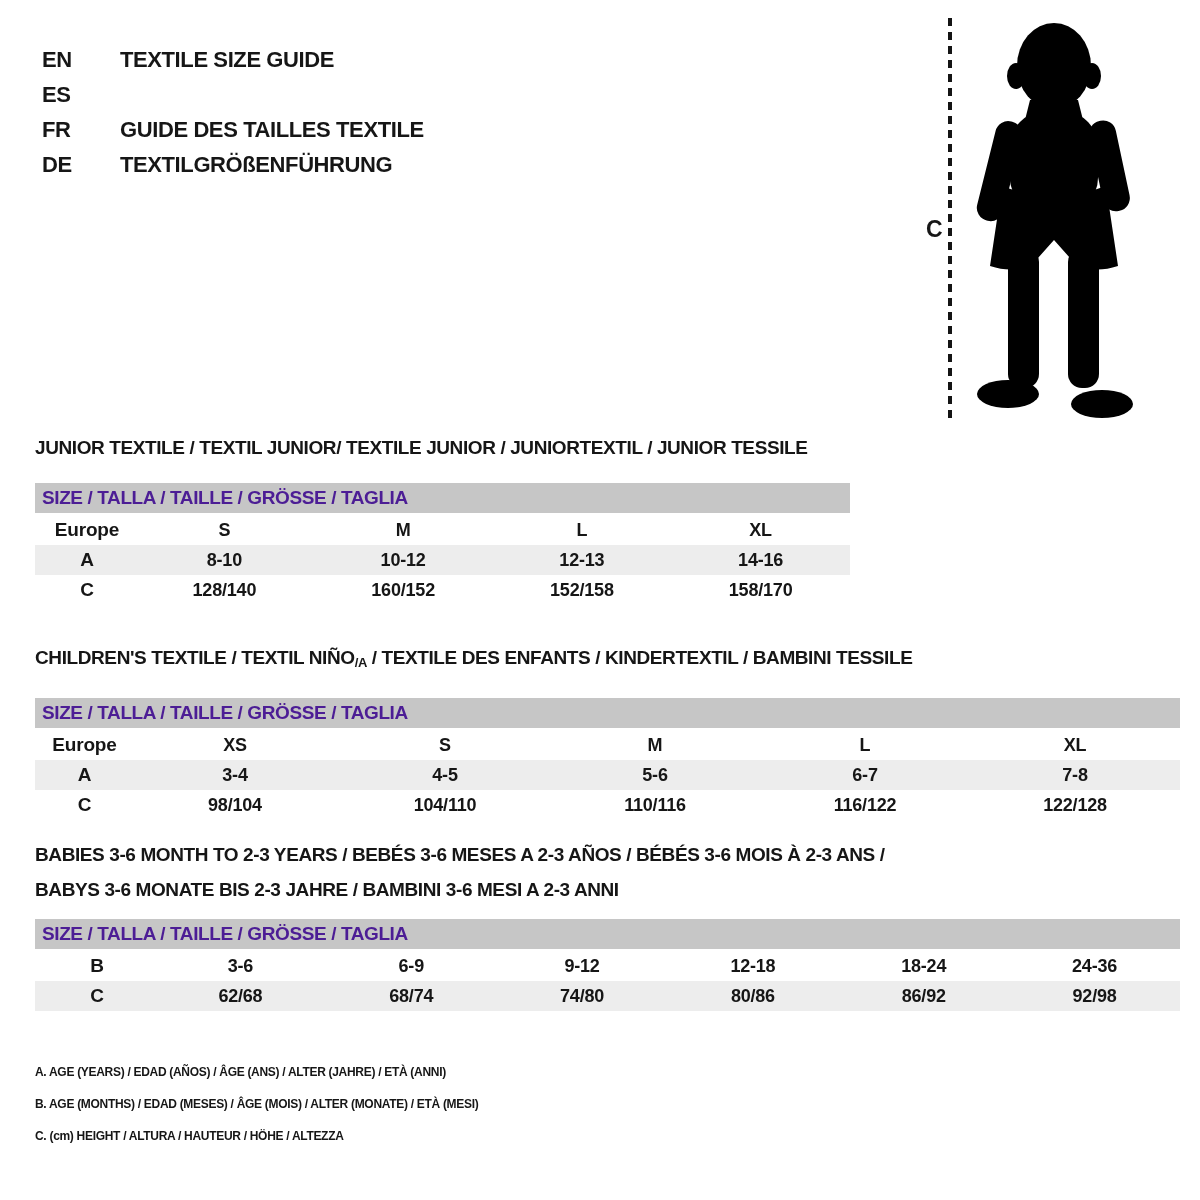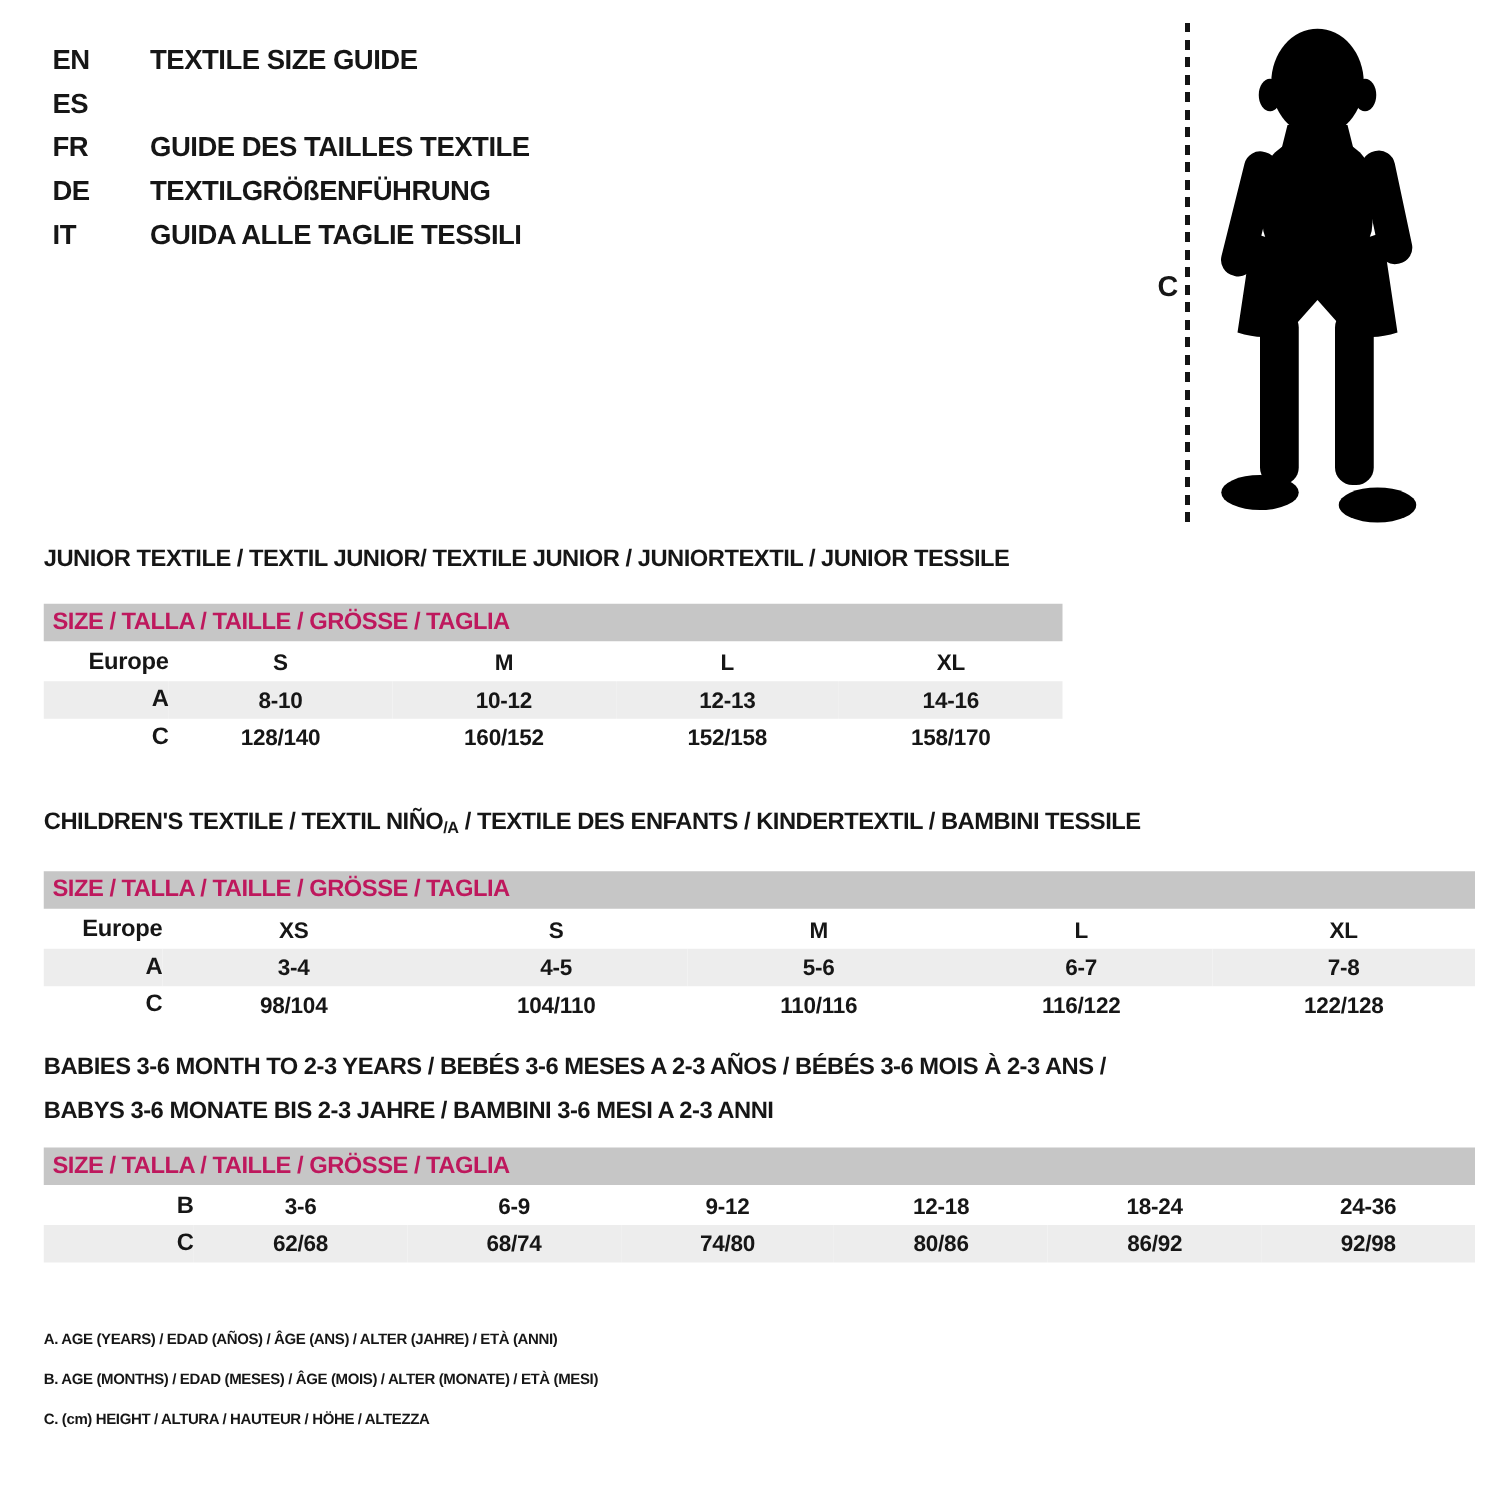--- a/index.html
+++ b/index.html
@@ -9,21 +9,21 @@
     width: 1200px;
     height: 1200px;
     background: #ffffff;
     font-family: "Liberation Sans", "DejaVu Sans", sans-serif;
     font-weight: 700;
     color: #161616;
     overflow: hidden;
   }
 
   
-  .langs { position: absolute; top: 30px; left: 42px; }
+  .langs { position: absolute; top: 42px; left: 42px; }
   .lang-row { display: flex; line-height: 35px; font-size: 22px; letter-spacing: -0.4px; }
   .lang-code { width: 78px; }
 
   
   .figure { position: absolute; left: 900px; top: 14px; width: 262px; height: 410px; }
   .figure-label { position: absolute; left: 26px; top: 202px; font-size: 23px; }
   .dashline {
     position: absolute; left: 48px; top: 4px; width: 4px; height: 400px;
     background: repeating-linear-gradient(to bottom, #141414 0 8px, transparent 8px 14px);
   }
@@ -33,37 +33,37 @@
   .content { position: absolute; top: 0; left: 35px; width: 1145px; }
   .section-title { font-size: 19px; line-height: 22px; letter-spacing: -0.4px; white-space: nowrap; }
   .title-junior { margin-top: 437px; }
   .title-children { margin-top: 42px; }
   .title-babies-1 { margin-top: 24px; }
   .title-babies-2 { margin-top: 13px; }
   .subscript { font-size: 13px; vertical-align: -3px; }
 
   .size-bar {
     margin-top: 24px; height: 30px; line-height: 30px;
-    background: #c6c6c6; color: #be185d;
+    background: #c6c6c6; color: #4c1d95;
     font-size: 19px; letter-spacing: -0.4px; padding-left: 7px;
   }
   .bar-babies { margin-top: 18px; }
 
   .w-junior { width: 815px; }
   .w-full { width: 1145px; }
 
   table.sizes {
     border-collapse: collapse; table-layout: fixed;
     margin-top: 2px; width: 100%;
   }
   table.sizes td {
     height: 30px; font-size: 18px; letter-spacing: -0.2px;
     text-align: center; vertical-align: middle; font-weight: 700;
   }
-  table.sizes td.rowlab { text-align: right; padding-left: 4px; font-size: 19px; }
+  table.sizes td.rowlab { text-align: center; padding-left: 4px; font-size: 19px; }
   tr.shaded td { background: #ededed; }
   col.c-lab-junior { width: 100px; }
   col.c-lab-children { width: 95px; }
   col.c-lab-babies { width: 120px; }
 
   
   .legend { margin-top: 50px; }
   .legend-line { font-size: 12px; line-height: 22px; letter-spacing: -0.3px; margin-bottom: 10px; }
 </style>
 </head>
@@ -79,24 +79,20 @@
     <div class="lang-row">
       <span class="lang-code">ES</span>
     </div>
     <div class="lang-row">
       <span class="lang-code">FR</span>
       <span class="lang-label">GUIDE DES TAILLES TEXTILE</span>
     </div>
     <div class="lang-row">
       <span class="lang-code">DE</span>
       <span class="lang-label">TEXTILGRÖßENFÜHRUNG</span>
-    </div>
-    <div class="lang-row">
-      <span class="lang-code">IT</span>
-      <span class="lang-label">GUIDA ALLE TAGLIE TESSILI</span>
     </div>
   </div>
 
   <div class="figure">
     <span class="figure-label">C</span>
     <div class="dashline"></div>
     <svg class="silhouette" width="178" height="406" viewBox="0 0 178 406" aria-hidden="true">
       <g fill="#000000">
         <ellipse cx="88" cy="50" rx="37" ry="43"></ellipse>
         <ellipse cx="50" cy="60" rx="9" ry="13"></ellipse>

